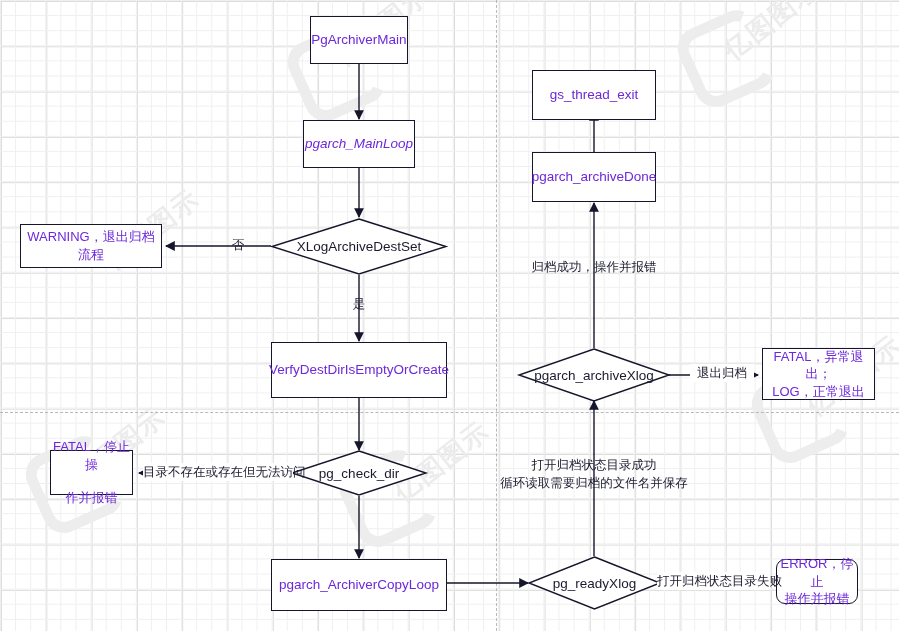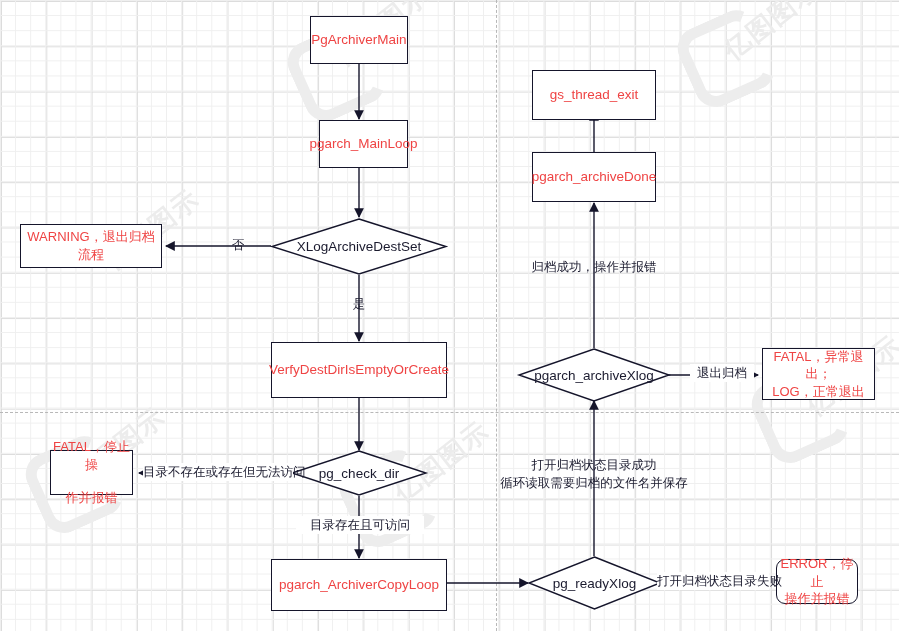--- a/index.html
+++ b/index.html
@@ -47,21 +47,21 @@
   }
   .pagebreak-h{
     position:absolute;left:0;right:0;height:0;
     border-top:1px dashed #b8b8b8;
   }
   .node{
     position:absolute;
     box-sizing:border-box;
     display:flex;align-items:center;justify-content:center;
     text-align:center;
-    color:#ef4444;
+    color:#6d28d9;
     background:#ffffff;
   }
   .node.box{
     border:1.4px solid #15152b;
     font-size:13.5px;
     line-height:1.35;
   }
   .node.box.cn{font-size:13px;}
   .diamond{
     position:absolute;
@@ -134,21 +134,21 @@
       <path d="M 660 375 L 758 375"></path>
       <path d="M 594 348 L 594 203"></path>
       <path d="M 594 152 L 594 112"></path>
     </g>
   </svg>
 
   <div class="node box" style="left:310px;top:16px;width:98px;height:48px;">
     <span>PgArchiverMain</span>
   </div>
 
-  <div class="node box" style="left:319px;top:120px;width:89px;height:48px;">
+  <div class="node box" style="left:303px;top:120px;width:112px;height:48px;font-style:italic;">
     <span>pgarch_MainLoop</span>
   </div>
 
   <div class="diamond" style="left:271px;top:218px;width:176px;height:57px;">
     <svg width="176" height="57" viewBox="0 0 176 57">
       <polygon points="88,1 175,28.5 88,56 1,28.5" fill="#ffffff" stroke="#15152b" stroke-width="1.4"></polygon>
     </svg>
     <div class="dlabel">XLogArchiveDestSet</div>
   </div>
 
@@ -207,21 +207,20 @@
   <div class="node box" style="left:532px;top:70px;width:124px;height:50px;">
     <span>gs_thread_exit</span>
   </div>
 
   <div class="edgelabel" style="left:225px;top:236px;width:26px;">否</div>
 
   <div class="edgelabel" style="left:346px;top:295px;width:26px;">是</div>
 
   <div class="edgelabel" style="left:143px;top:463px;width:150px;background:#ffffff;">目录不存在或存在但无法访问</div>
 
-  <div class="edgelabel" style="left:296px;top:516px;width:128px;background:#ffffff;">目录存在且可访问</div>
 
   <div class="edgelabel" style="left:657px;top:572px;width:112px;background:#ffffff;text-align:center;">打开归档状态目录失败</div>
 
   <div class="edgelabel" style="left:494px;top:456px;width:200px;">
     <div>打开归档状态目录成功</div>
     <div>循环读取需要归档的文件名并保存</div>
   </div>
 
   <div class="edgelabel" style="left:690px;top:364px;width:64px;background:#ffffff;">退出归档</div>
 

